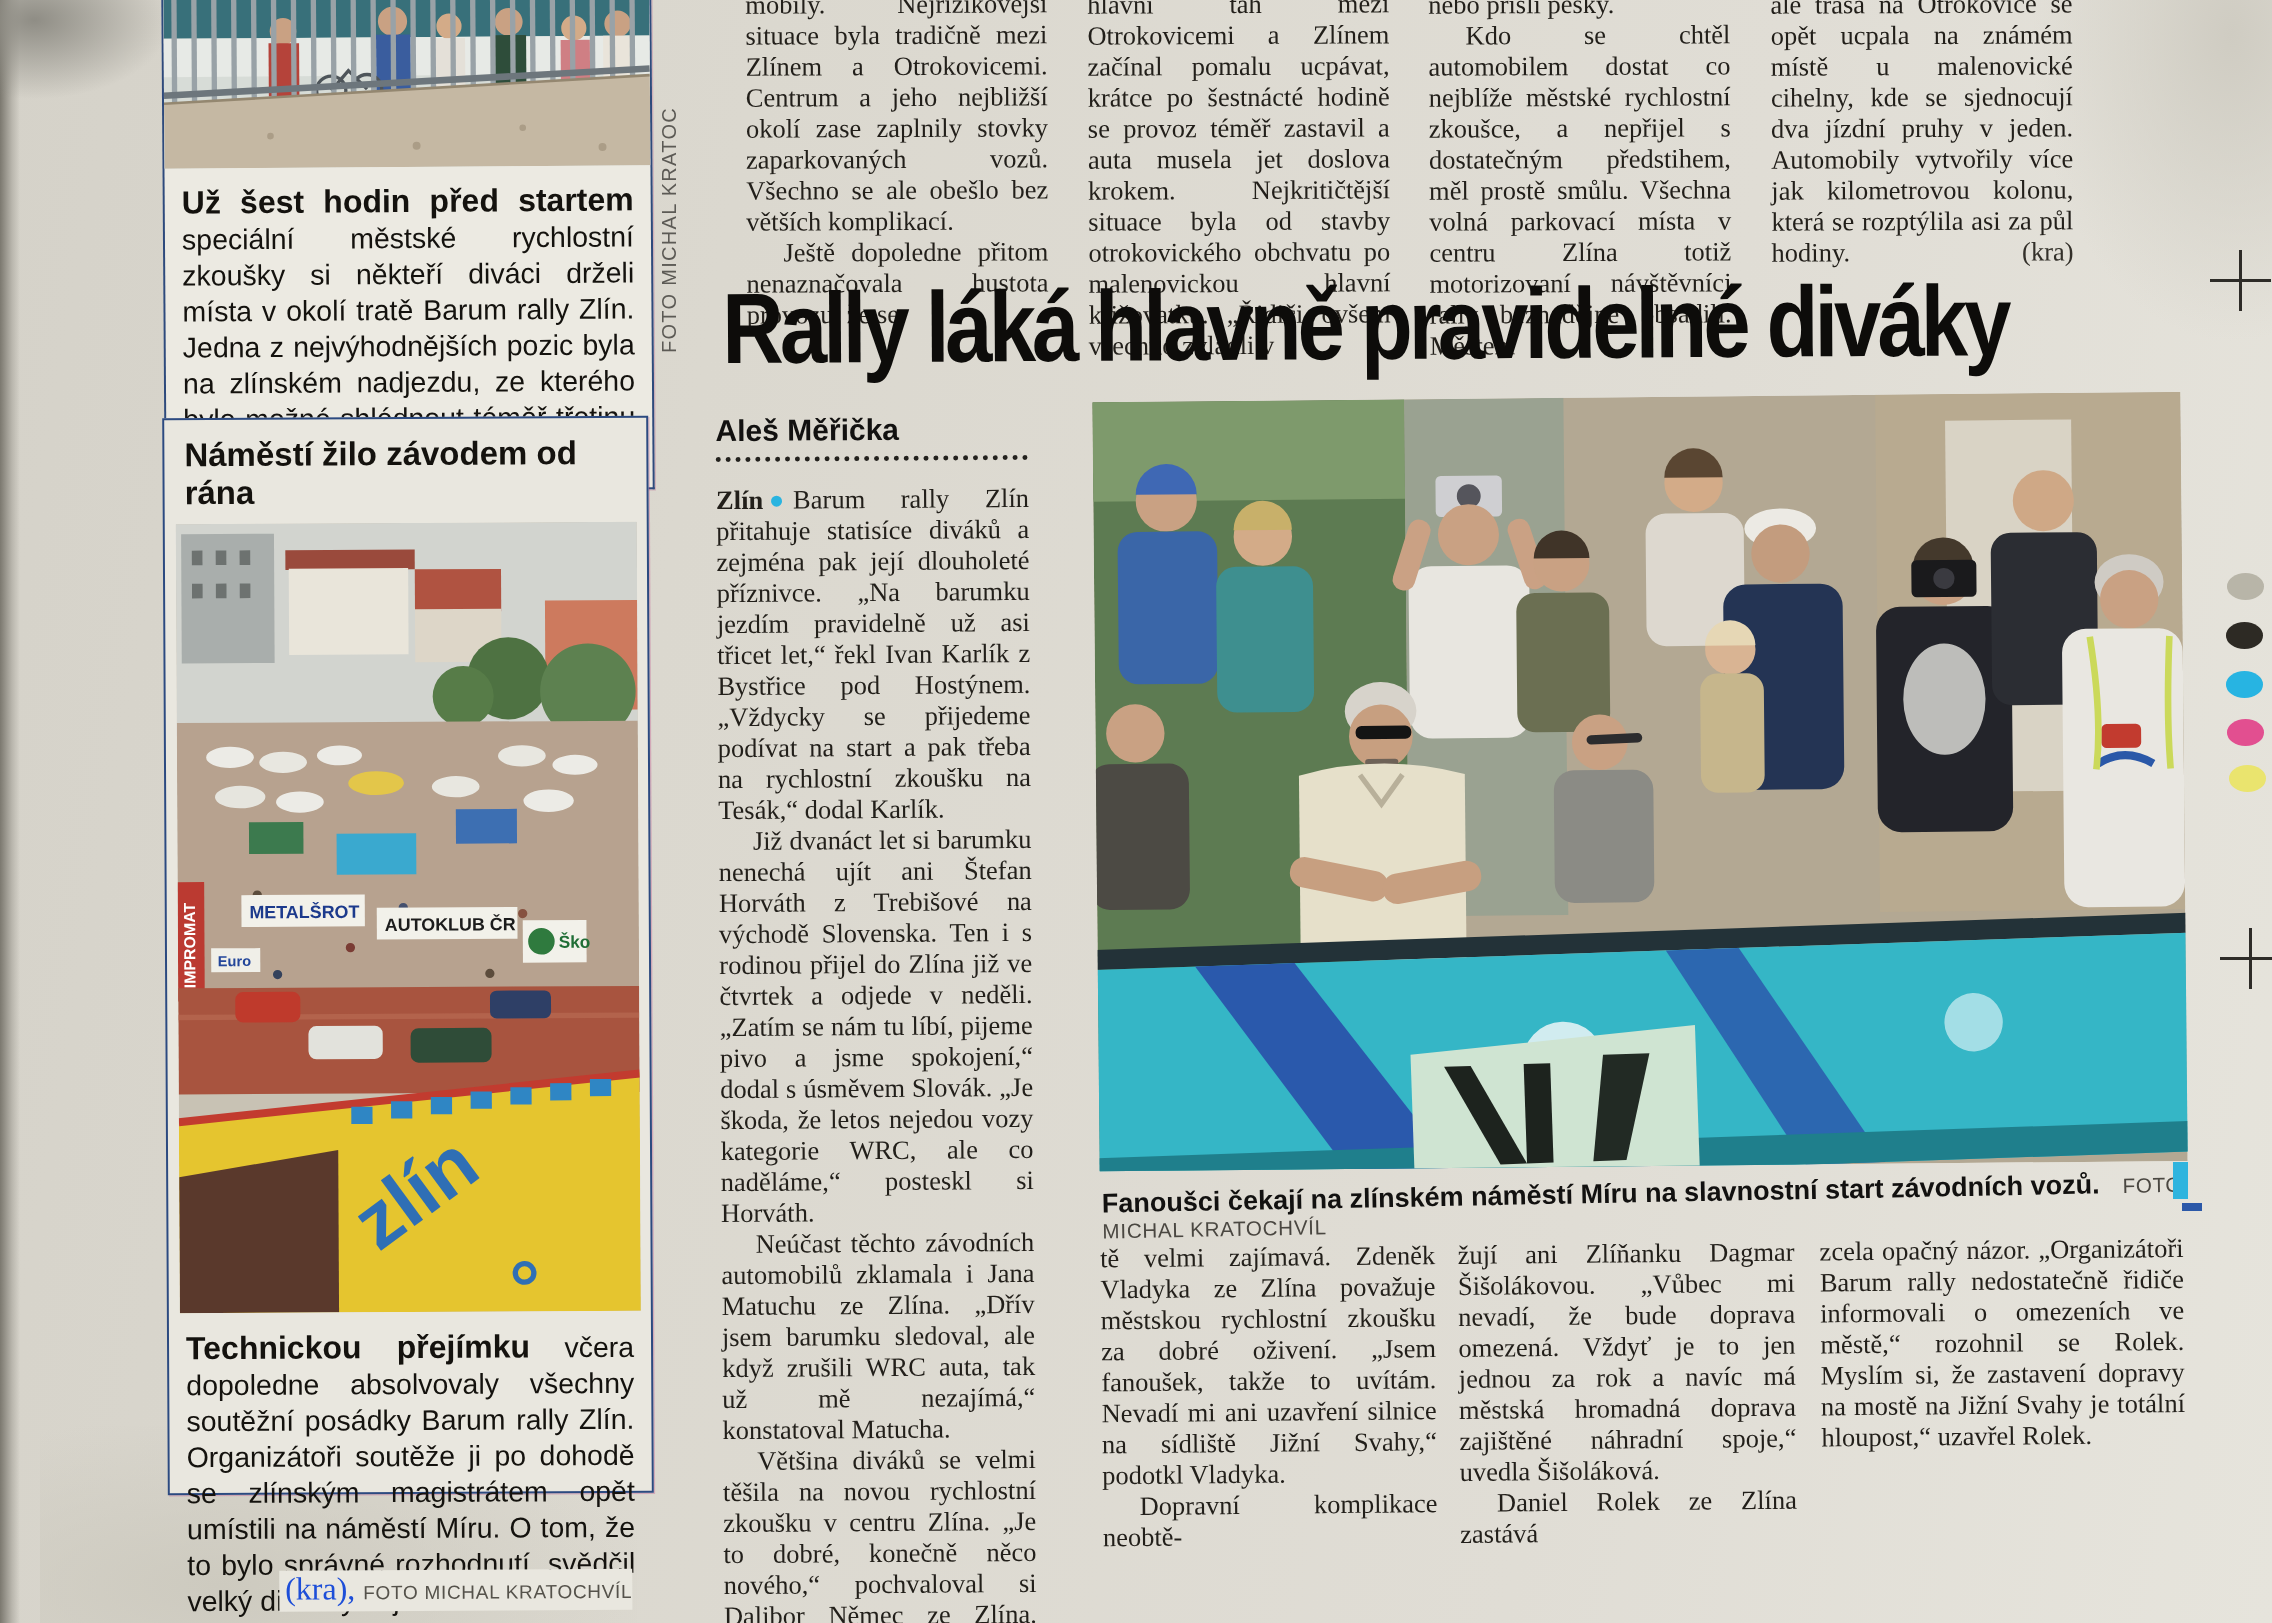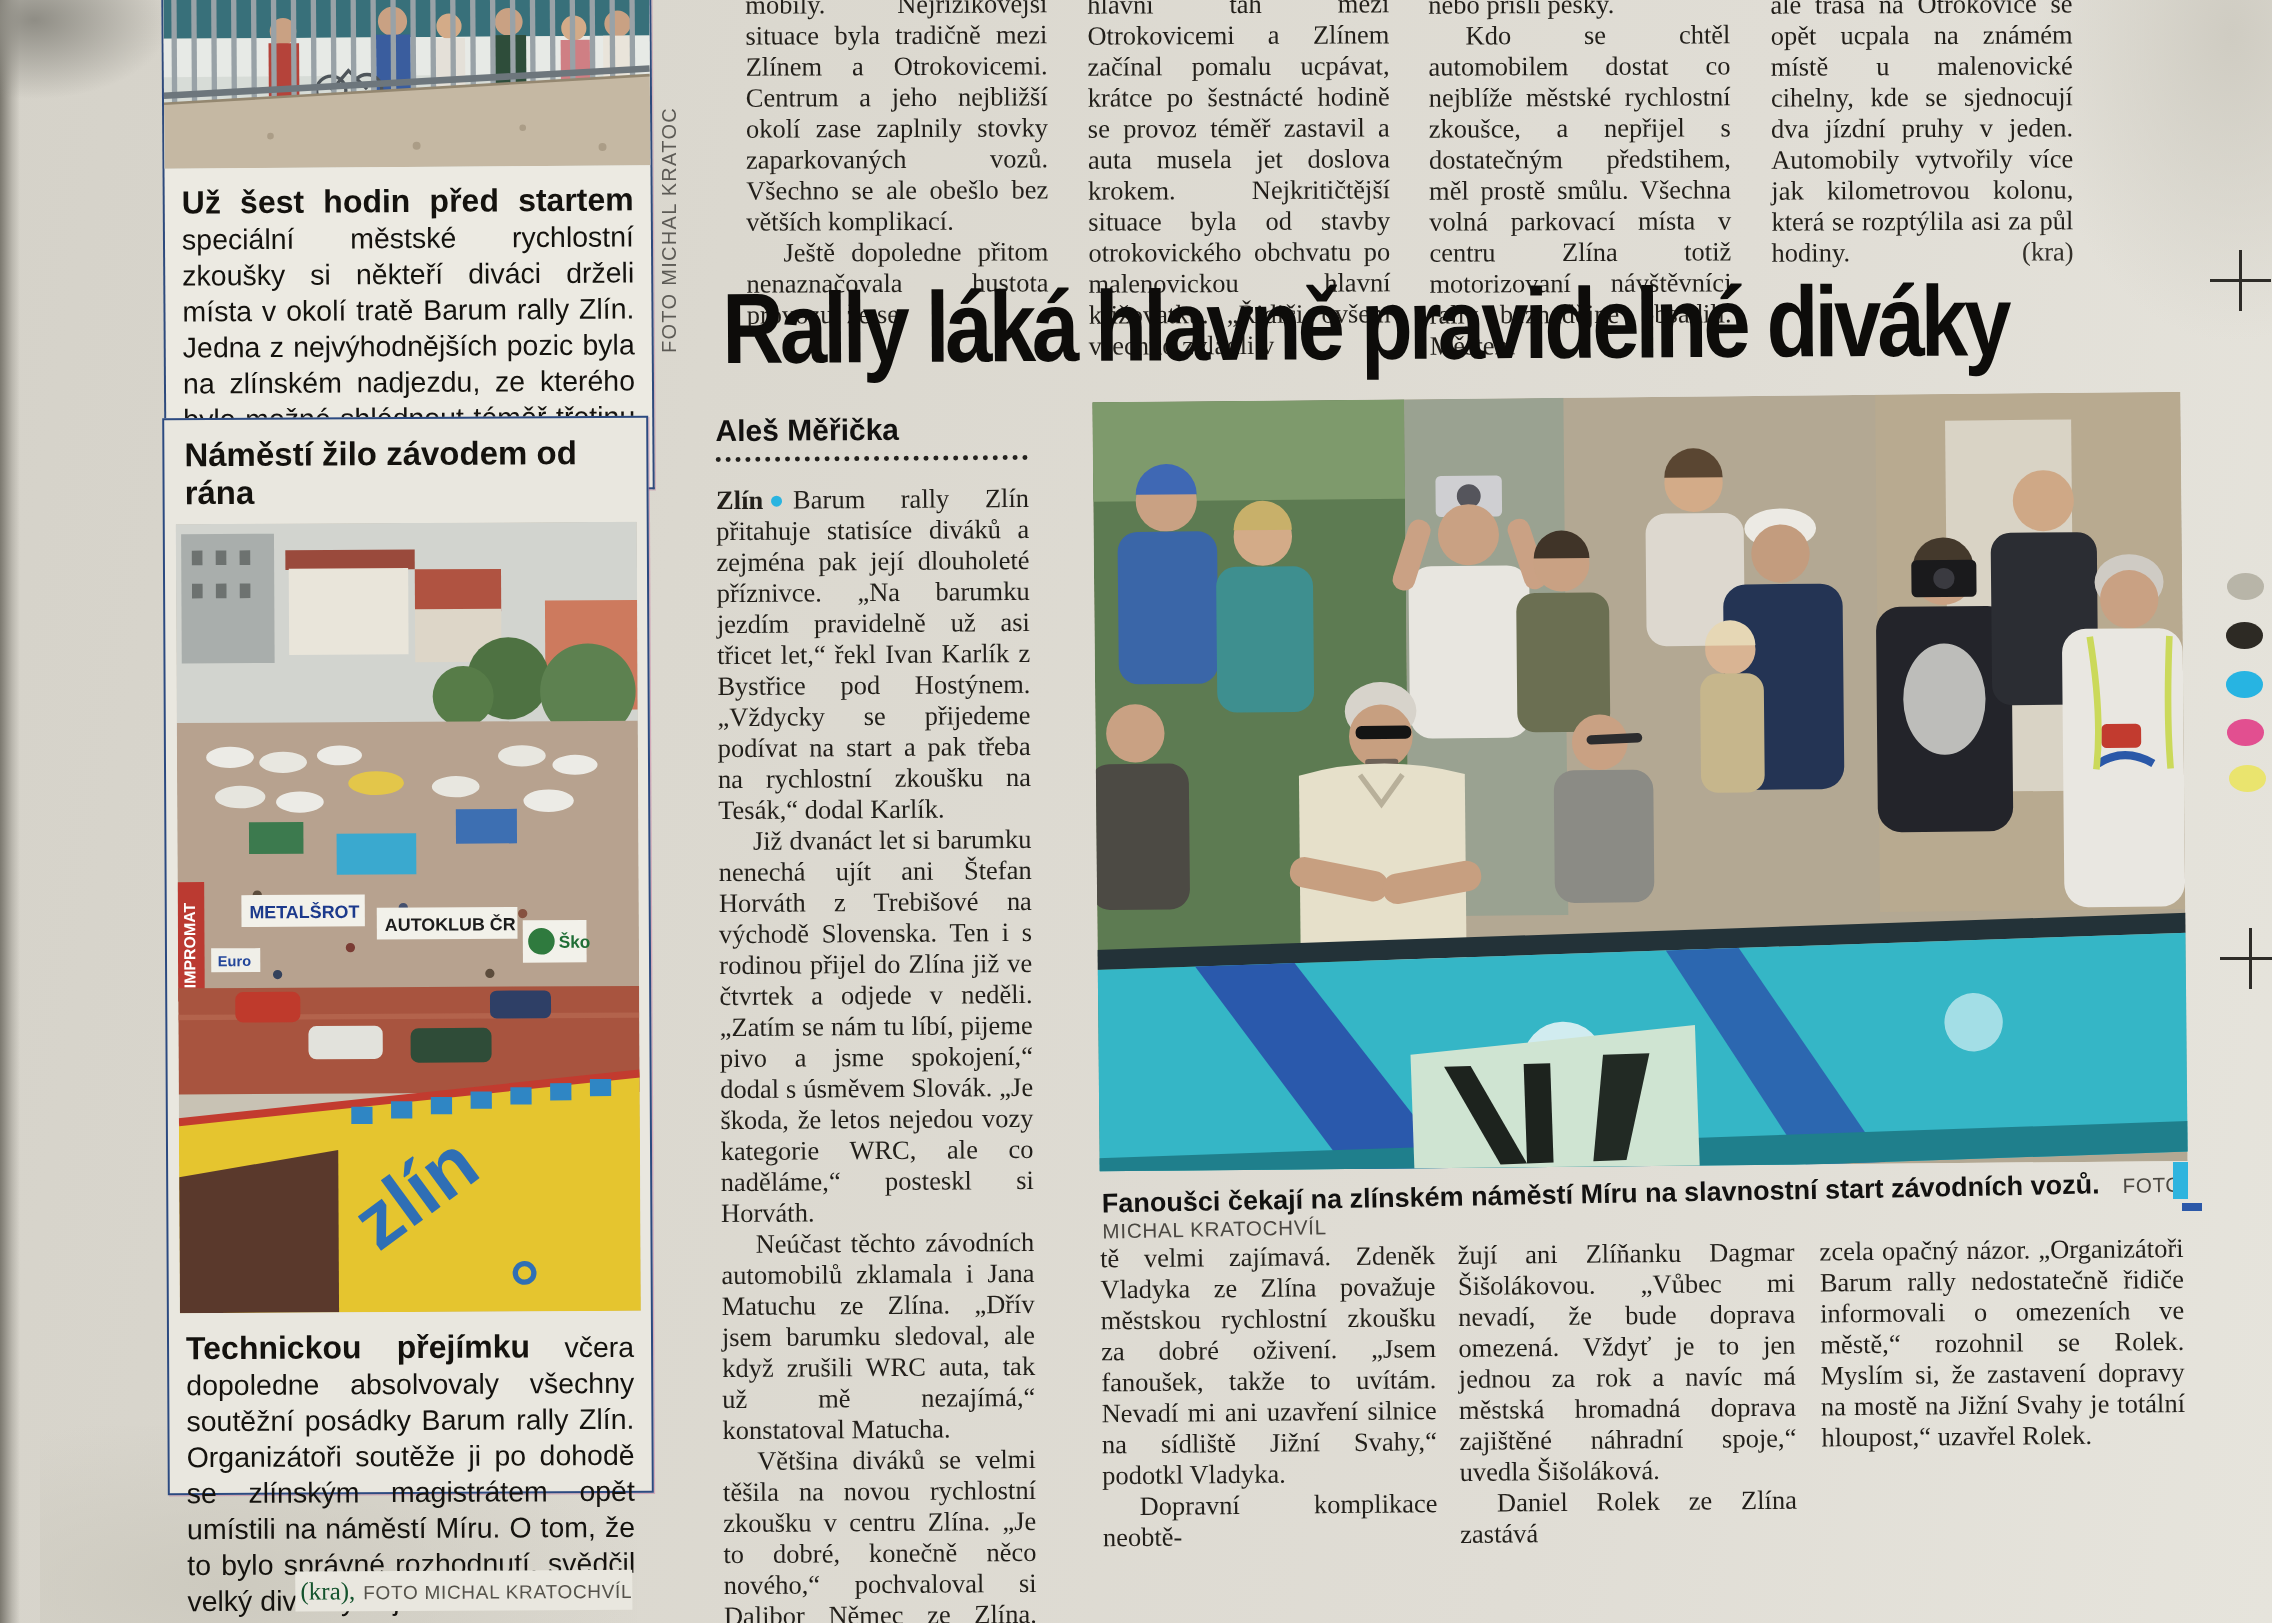--- a/index.html
+++ b/index.html
@@ -59,21 +59,21 @@
   .left-box{position:absolute;left:165px;top:417px;width:482px;height:1073px;
         border:2.7px solid #2c4a80;background:#e9e7df;transform:rotate(-0.3deg);
         box-shadow:1.3px 1.3px 0 rgba(190,60,130,.3);}
   .left-box-title{font-family:"Liberation Sans",sans-serif;font-weight:800;font-size:33px;
         color:#14120e;padding:16px 0 12px 20px;}
   .lb-photo{display:block;margin:0 auto;width:461px;height:789px;}
   .lb-caption{position:relative;padding:17px 17px 0 17px;font-family:"Liberation Sans",sans-serif;
         font-size:28.5px;line-height:36px;text-align:justify;color:#14120e;}
   .lb-caption .lead{font-weight:700;font-size:32px;}
   .lb-sig{position:absolute;right:20px;bottom:6.6px;background:#e9e7df;padding-left:5.3px;}
-  .lb-sig .kra{font-family:"Liberation Serif",serif;font-size:25px;color:#14532d;}
+  .lb-sig .kra{font-family:"Liberation Serif",serif;font-size:32px;color:#1d4ed8;}
   .lb-sig .credit{font-size:19px;color:#55524b;letter-spacing:0.7px;}
 
   
   .photo-group{position:absolute;left:1091px;top:385px;width:1128px;height:1207px;
         transform:rotate(-0.55deg);}
   .big-photo{position:absolute;left:6.6px;top:12px;width:1088px;height:769px;display:block;}
   .big-caption{position:absolute;left:9.3px;top:793px;width:1088px;
         font-family:"Liberation Sans",sans-serif;transform:rotate(-0.55deg);}
   .big-caption .cap{font-weight:700;font-size:27px;color:#121110;}
   .big-caption .credit{font-size:20.6px;color:#4a4741;letter-spacing:0.7px;margin-left:20px;}

